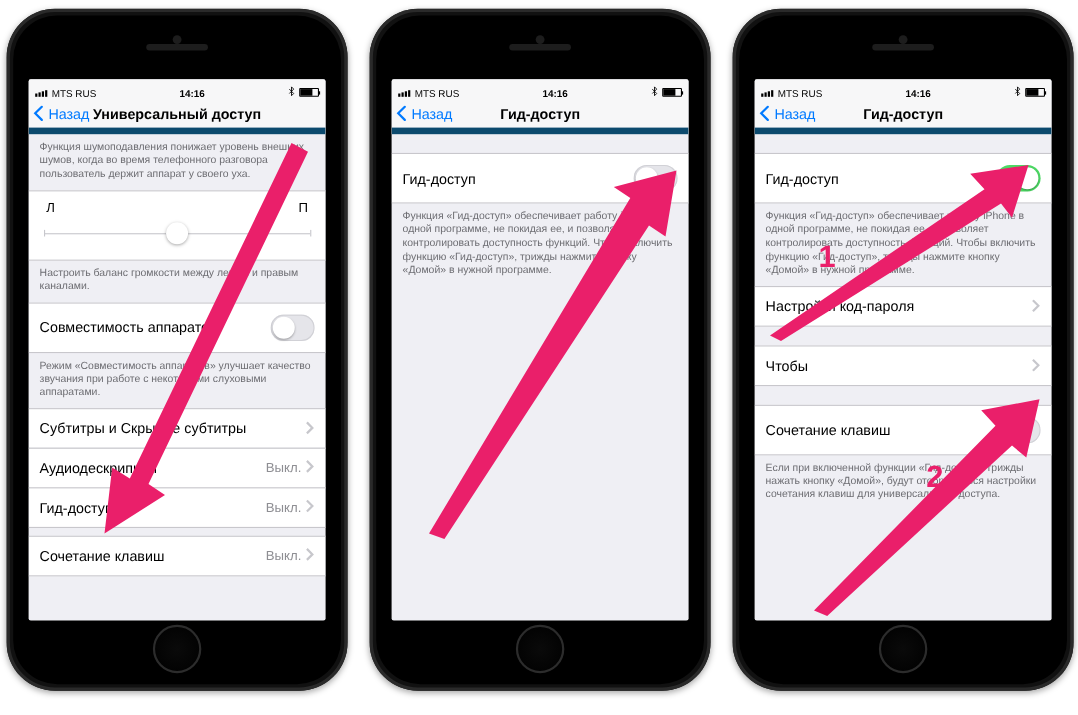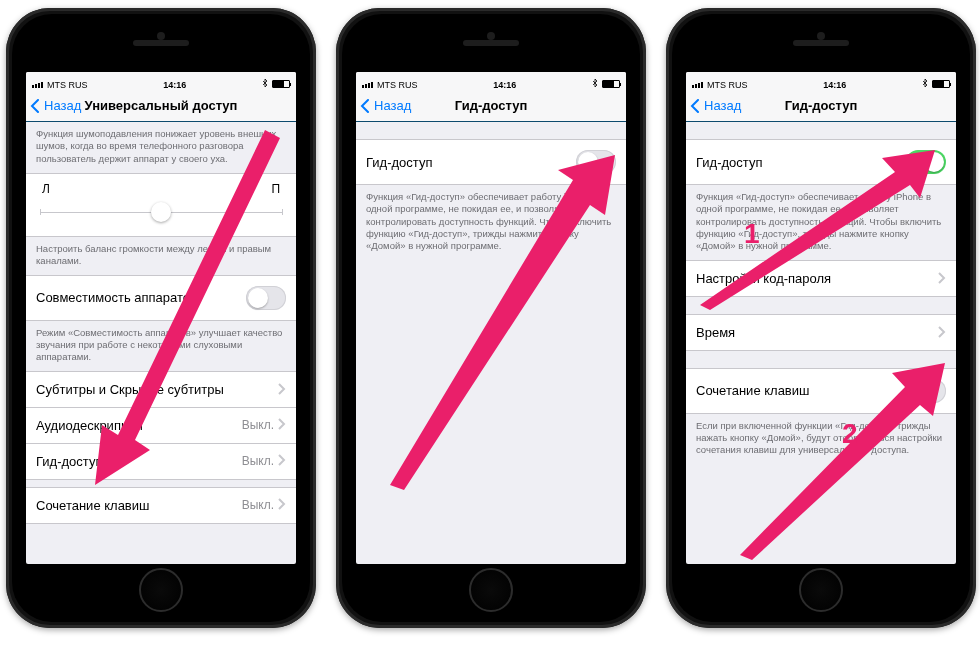--- a/index.html
+++ b/index.html
@@ -27,21 +27,21 @@
   .sig i { width:2px; background:#000; display:inline-block; }
   .sig i:nth-child(1){height:3px}.sig i:nth-child(2){height:4px}.sig i:nth-child(3){height:5px}.sig i:nth-child(4){height:6px}
   .bt { width:6px; height:10px; position:relative; }
   .bt::before{content:"";position:absolute;inset:0;background:
     linear-gradient(#000,#000) center/1px 100% no-repeat;
   }
   .batt { width:18px; height:8px; border:1px solid #000; border-radius:1px; position:relative; }
   .batt::after{content:"";position:absolute;right:-2px;top:2px;width:1px;height:3px;background:#000}
   .batt i{display:block;height:100%;width:70%;background:#000}
 
-  .navbar { height:32px; background:#f7f7f8; border-bottom:1px solid #0c4a6e; display:flex; align-items:center; position:relative; }
+  .navbar { height:32px; background:#f7f7f8; border-bottom:6px solid #0c4a6e; display:flex; align-items:center; position:relative; }
   .back { color:#007aff; display:flex; align-items:center; gap:2px; padding-left:4px; font-size:13px; }
   .back svg{width:12px;height:14px}
   .navtitle{ position:absolute; left:0; right:0; text-align:center; font-weight:700; font-size:13px; pointer-events:none;}
 
   .content { flex:1; overflow:hidden; }
   .footnote { color:#6d6d72; font-size:9.5px; line-height:1.3; padding:6px 10px 8px; }
   .group-hdr { color:#6d6d72; font-size:9.5px; padding:10px 10px 4px; text-transform:uppercase; letter-spacing:.3px;}
   .cell { background:#fff; border-top:1px solid #c8c7cc; border-bottom:1px solid #c8c7cc; padding:10px 10px; display:flex; align-items:center; justify-content:space-between; font-size:13px; margin-top:-1px;}
   .cell + .cell { border-top:1px solid #c8c7cc; }
   .cell .val { color:#8e8e93; display:flex; gap:4px; font-size:12px;}
@@ -269,21 +269,21 @@
         <div class="cell">
           <span>Настройки код-пароля</span>
           <span class="val">
                 <svg class="chev" viewBox="0 0 8 12">
                   <path d="M1 1 L6 6 L1 11"></path>
                 </svg>
               </span>
         </div>
         <div class="spacer"></div>
         <div class="cell">
-          <span>Время</span>
+          <span>Чтобы</span>
           <span class="val">
                 <svg class="chev" viewBox="0 0 8 12">
                   <path d="M1 1 L6 6 L1 11"></path>
                 </svg>
               </span>
         </div>
         <div class="spacer"></div>
         <div class="cell">
           <span>Сочетание клавиш</span>
           <span class="toggle">

